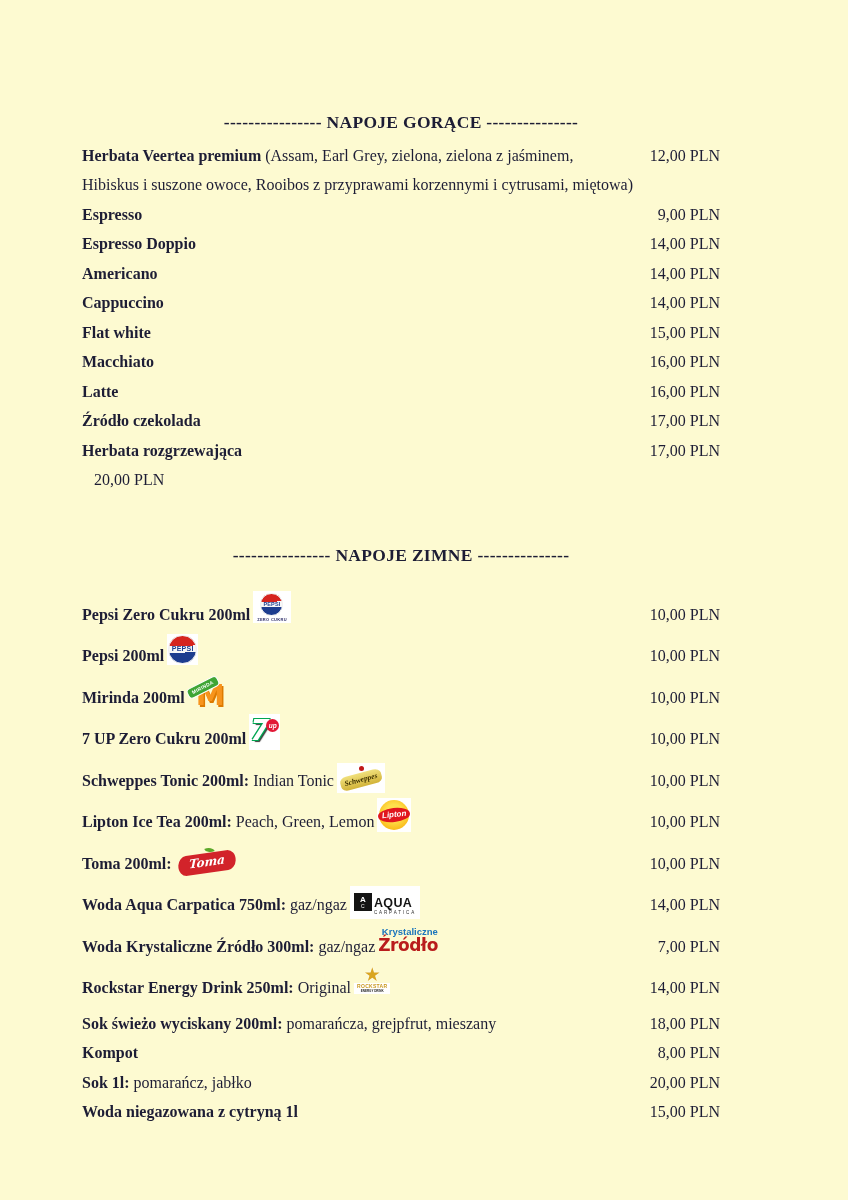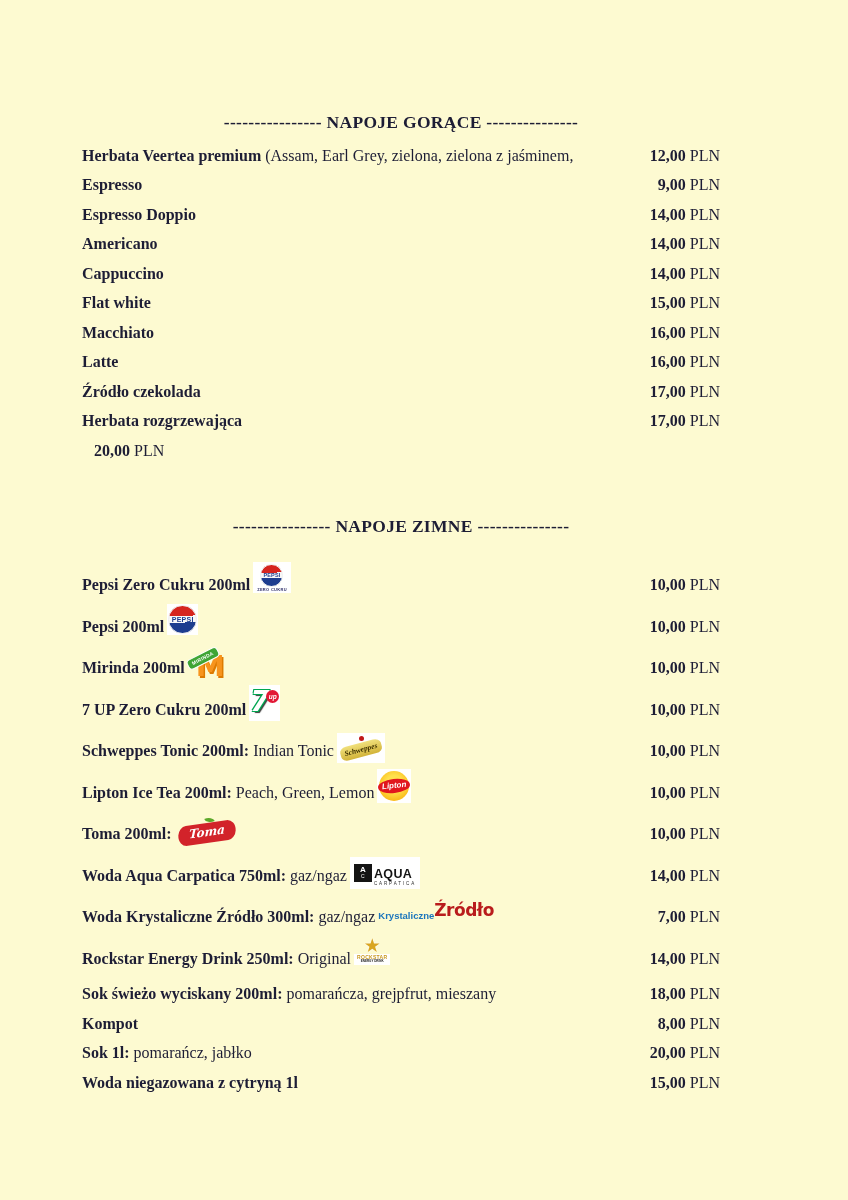--- a/index.html
+++ b/index.html
@@ -20,21 +20,21 @@
   .row{
     display:flex;justify-content:space-between;align-items:center;
     min-height:29.5px;font-size:16px;line-height:1.1;
   }
   .row.has-logo{min-height:41.5px;}
   .left{display:flex;align-items:center;white-space:pre-wrap;}
   .nm{font-weight:bold;}
   .ds{font-weight:normal;}
   .cont{min-height:29.5px;display:flex;align-items:center;font-size:16px;}
   .price{white-space:nowrap;margin-left:12px;}
-  .amt{font-weight:bold;}
+  .amt{font-weight:normal;}
   .cur{font-weight:normal;}
 
   
   .lg{display:inline-flex;vertical-align:middle;position:relative;margin-left:3px;flex:none;}
   .globe{border-radius:50%;display:flex;align-items:center;justify-content:center;
     background:linear-gradient(178deg,#d6241e 0 37%,#f7f7f7 37% 61%,#1d3d8f 61% 100%);
     border:1px solid #eee;}
   .globe i{font-style:normal;font-weight:bold;font-family:"Liberation Sans",sans-serif;color:#1d3d8f;}
 
   .pz{top:-8px;flex-direction:column;align-items:center;background:#fff;padding:2px 4px 1px;}
@@ -83,21 +83,21 @@
 
   .aq{top:-3px;background:#fff;padding:3px 4px;align-items:center;gap:2px;}
   .aq .aqsq{width:18px;height:18px;background:#141414;color:#fff;display:flex;flex-direction:column;
     align-items:center;justify-content:center;font-family:"Liberation Sans",sans-serif;line-height:1;}
   .aq .aqa{font-size:8px;font-weight:bold;}
   .aq .aqc{font-size:5px;}
   .aq .aqtx{display:flex;flex-direction:column;align-items:flex-start;}
   .aq .aqtop{font:bold 12.5px/1 "Liberation Sans",sans-serif;color:#141414;letter-spacing:.4px;margin-top:8px;}
   .aq .aqbot{font:4.5px/1 "Liberation Sans",sans-serif;color:#2a2a2a;letter-spacing:1.9px;margin-top:1.5px;}
 
-  .kz{top:-6px;flex-direction:row;align-items:flex-end;justify-content:flex-end;}
+  .kz{top:-6px;flex-direction:column;align-items:flex-end;justify-content:flex-end;}
   .kz .kz1{font:bold 9.5px/1 "Liberation Sans",sans-serif;color:#1B75BC;}
   .kz .kz2{font:bold 17px/1.05 "DejaVu Sans",sans-serif;color:#b91c1c;letter-spacing:-.5px;}
 
   .rs{top:-8px;flex-direction:column;align-items:center;}
   .rs .star{font-style:normal;font-size:19px;line-height:17px;color:#D9A520;
     text-shadow:0 0 1px #fff,0 0 2px #fff;}
   .rs .rsbox{background:#fff;padding:1px 3px;display:flex;flex-direction:column;align-items:center;}
   .rs .rs1{font:bold 5px/1.1 "Liberation Sans",sans-serif;color:#C9971C;letter-spacing:.3px;}
   .rs .rs2{font:bold 3px/1.2 "Liberation Sans",sans-serif;color:#222;}
 </style>
@@ -105,20 +105,21 @@
 <body>
 
 <div class="page">
 
   <section class="sec sec-hot">
     <div class="sec-title"><span class="dash">----------------</span> <span>NAPOJE GORĄCE</span> <span class="dash">---------------</span></div>
   <div class="row">
     <div class="left"><span class="nm">Herbata Veertea premium</span><span class="ds"> (Assam, Earl Grey, zielona, zielona z jaśminem,</span></div>
     <div class="price"><span class="amt">12,00</span> <span class="cur">PLN</span></div>
   </div>
+      <div class="cont">Hibiskus i suszone owoce, Rooibos z przyprawami korzennymi i cytrusami, miętowa)</div>
       <div class="row">
     <div class="left"><span class="nm">Espresso</span></div>
     <div class="price"><span class="amt">9,00</span> <span class="cur">PLN</span></div>
   </div>
       <div class="row">
     <div class="left"><span class="nm">Espresso Doppio</span></div>
     <div class="price"><span class="amt">14,00</span> <span class="cur">PLN</span></div>
   </div>
       <div class="row">
     <div class="left"><span class="nm">Americano</span></div>

